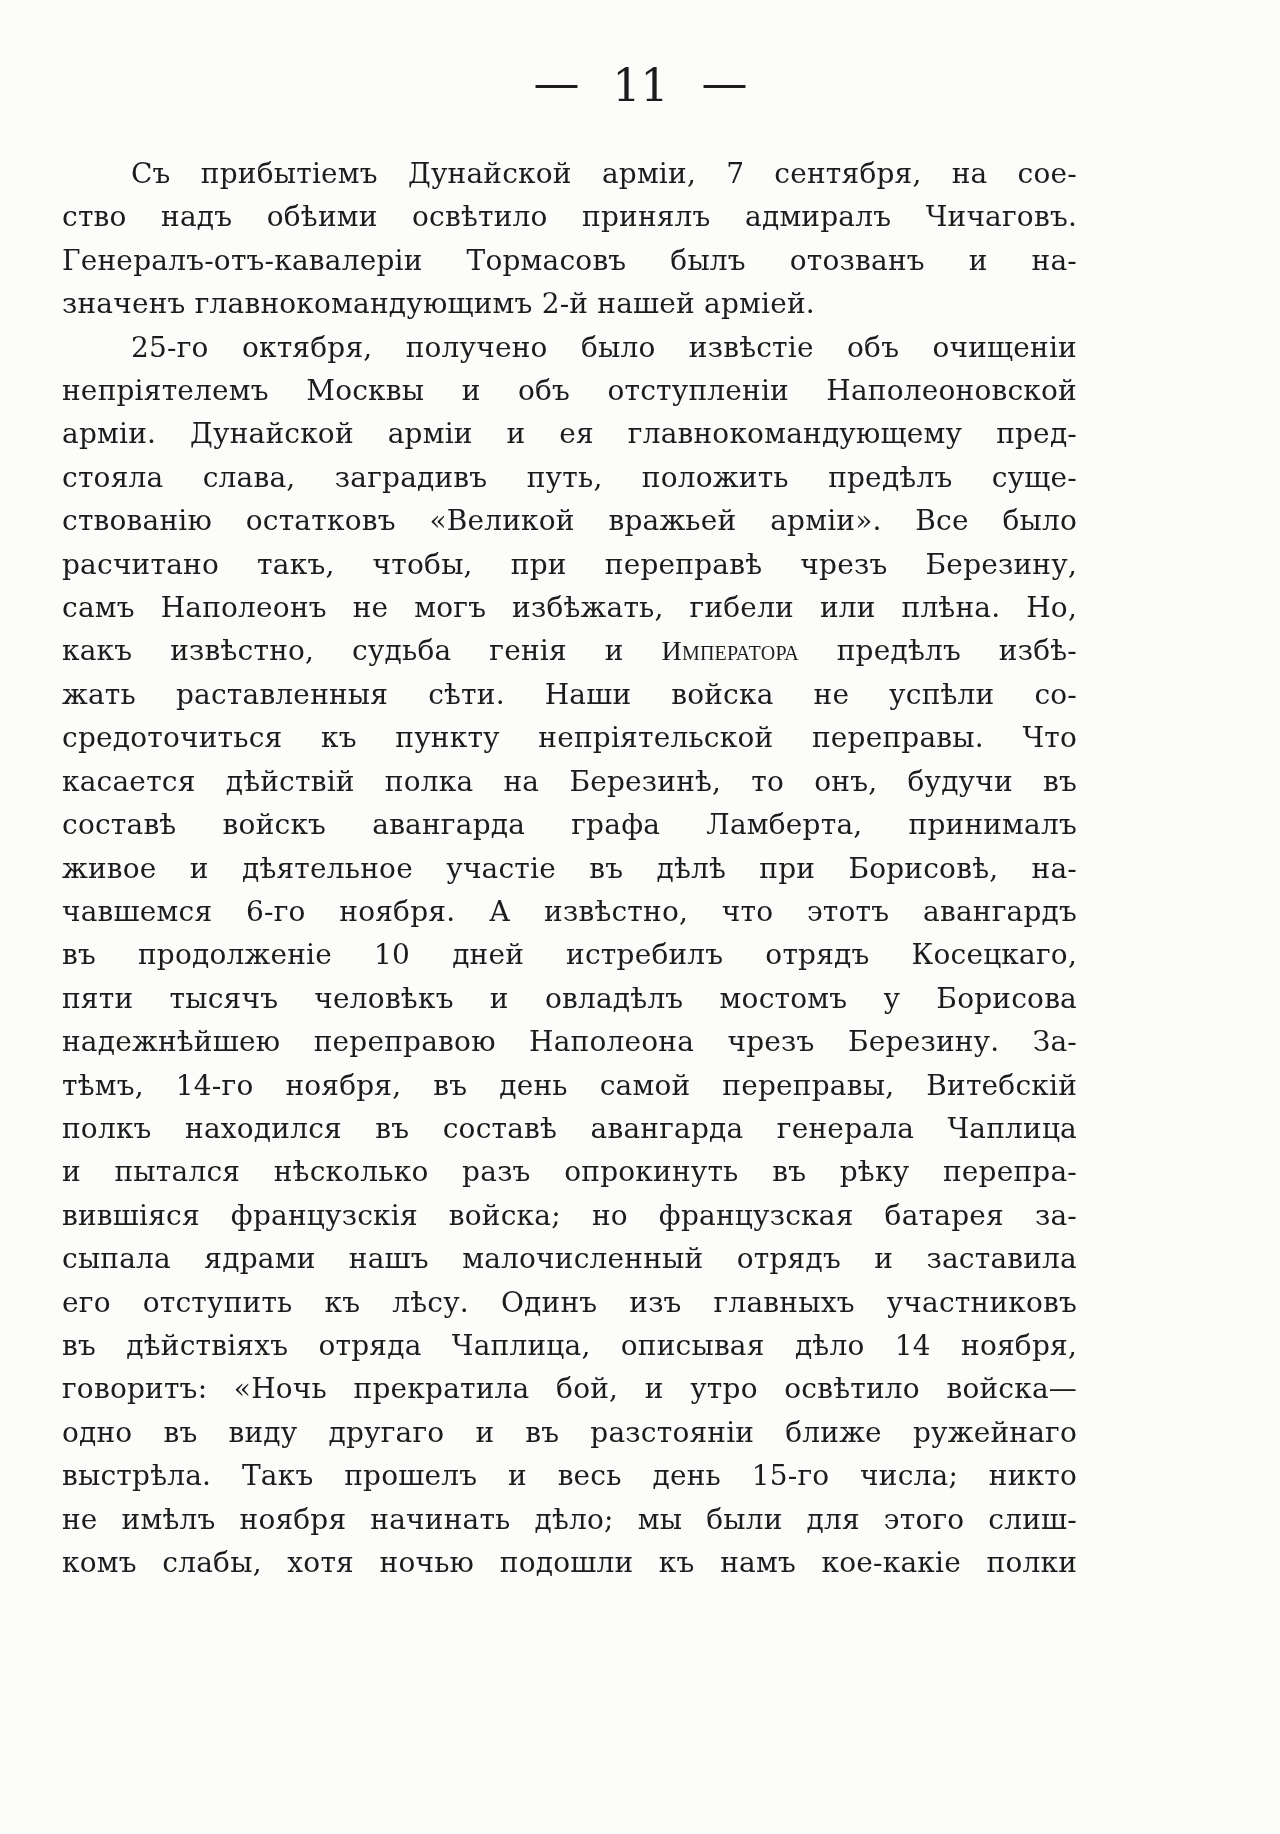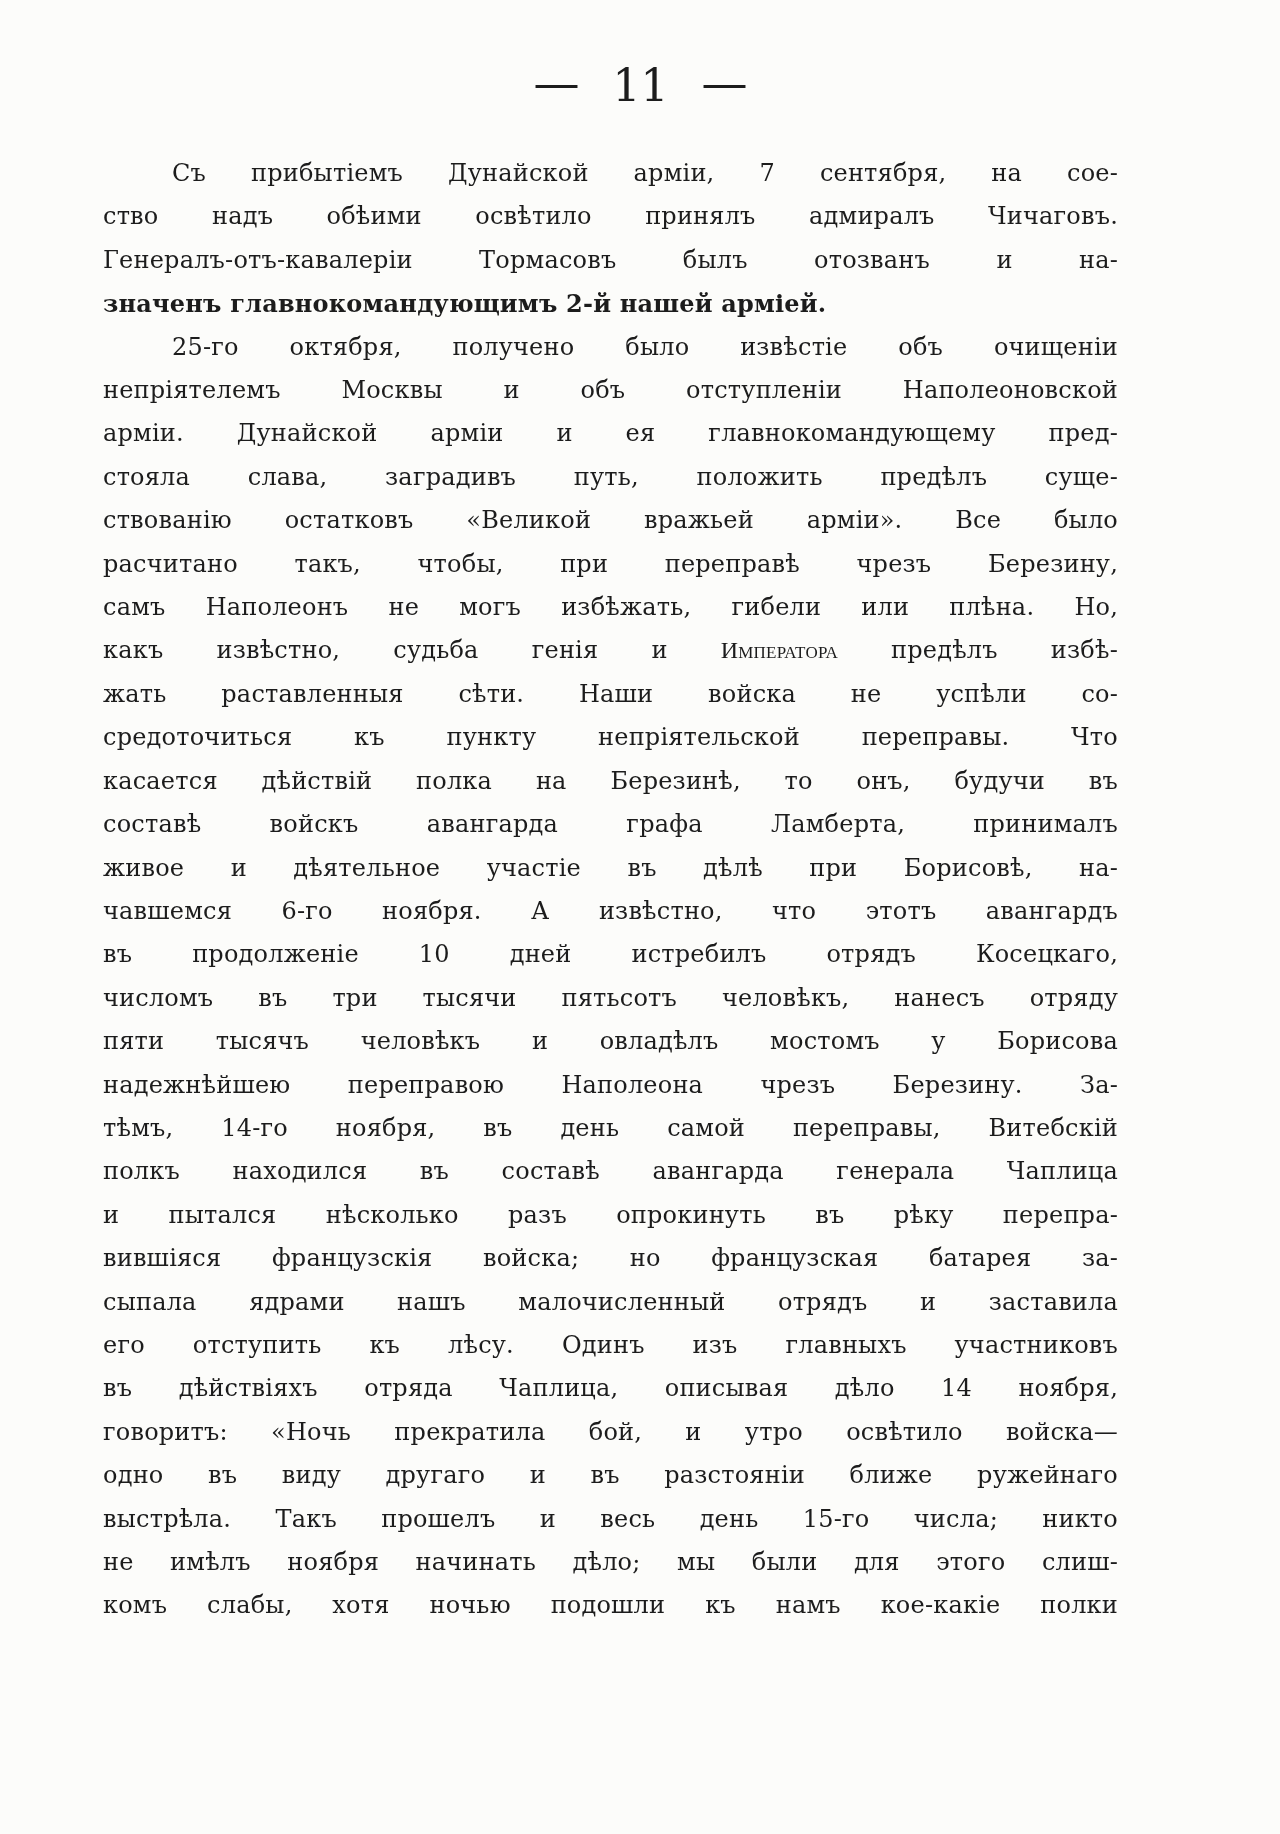--- a/index.html
+++ b/index.html
@@ -28,35 +28,34 @@
     line-height: 44px;
     white-space: nowrap;
   }
   .page-number .dash {
     font-size: 46px;
     line-height: 44px;
     transform: translateY(-3px);
   }
   .text-block {
     margin-top: 44px;
-    margin-left: 103px;
+    margin-left: 62px;
     width: 1015px;
-    font-size: 24px;
+    font-size: 28px;
     line-height: 43.4px;
     letter-spacing: 0.2px;
   }
   .line {
     text-align: justify;
     text-align-last: justify;
     white-space: normal;
   }
   .line.para-end {
     text-align: center;
     text-align-last: left;
-    font-weight: bold;
   }
   .line.indent { text-indent: 69px; }
   .smallcaps { font-variant: small-caps; font-family: Liberation Serif, serif; }
 </style>
 </head>
 <body>
 
 <div class="page">
 
   <div class="page-number">
@@ -78,21 +77,20 @@
     <div class="line">расчитано такъ, чтобы, при переправѣ чрезъ Березину,</div>
     <div class="line">самъ Наполеонъ не могъ избѣжать, гибели или плѣна. Но,</div>
     <div class="line"><span>какъ извѣстно, судьба генія и </span><span class="smallcaps">Императора</span><span> предѣлъ избѣ-</span></div>
     <div class="line">жать раставленныя сѣти. Наши войска не успѣли со-</div>
     <div class="line">средоточиться къ пункту непріятельской переправы. Что</div>
     <div class="line">касается дѣйствій полка на Березинѣ, то онъ, будучи въ</div>
     <div class="line">составѣ войскъ авангарда графа Ламберта, принималъ</div>
     <div class="line">живое и дѣятельное участіе въ дѣлѣ при Борисовѣ, на-</div>
     <div class="line">чавшемся 6-го ноября. А извѣстно, что этотъ авангардъ</div>
     <div class="line">въ продолженіе 10 дней истребилъ отрядъ Косецкаго,</div>
-    <div class="line">числомъ въ три тысячи пятьсотъ человѣкъ, нанесъ отряду</div>
     <div class="line">пяти тысячъ человѣкъ и овладѣлъ мостомъ у Борисова</div>
     <div class="line">надежнѣйшею переправою Наполеона чрезъ Березину. За-</div>
     <div class="line">тѣмъ, 14-го ноября, въ день самой переправы, Витебскій</div>
     <div class="line">полкъ находился въ составѣ авангарда генерала Чаплица</div>
     <div class="line">и пытался нѣсколько разъ опрокинуть въ рѣку перепра-</div>
     <div class="line">вившіяся французскія войска; но французская батарея за-</div>
     <div class="line">сыпала ядрами нашъ малочисленный отрядъ и заставила</div>
     <div class="line">его отступить къ лѣсу. Одинъ изъ главныхъ участниковъ</div>
     <div class="line">въ дѣйствіяхъ отряда Чаплица, описывая дѣло 14 ноября,</div>
     <div class="line">говоритъ: «Ночь прекратила бой, и утро освѣтило войска—</div>

